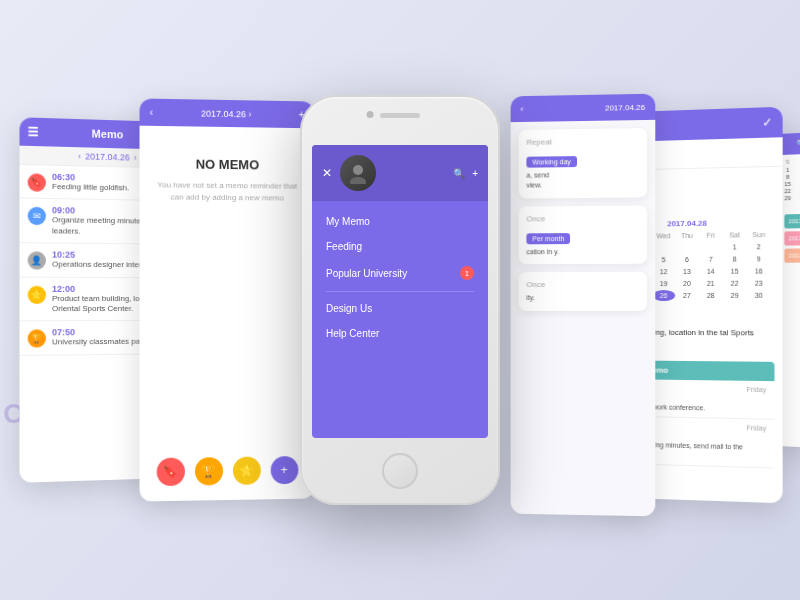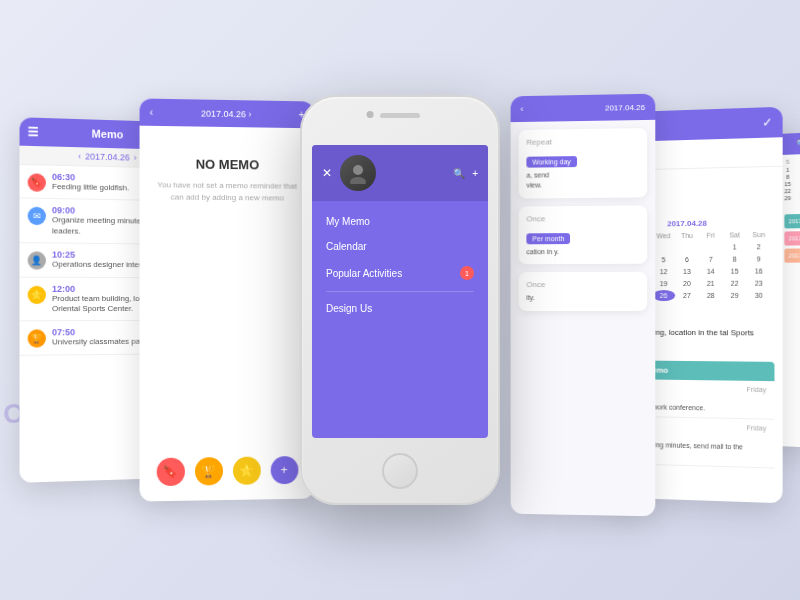--- a/index.html
+++ b/index.html
@@ -518,29 +518,32 @@
           <span style="color:white;font-size:10px;">🔍</span>
           <span style="color:white;font-size:10px;">+</span>
         </div>
       </div>
 
       <div class="drawer-body">
         <div class="drawer-item">
           <span>My Memo</span>
         </div>
         <div class="drawer-item">
-          <span>Calendar</span>
+          <span>Feeding</span>
         </div>
         <div class="drawer-item" style="display:flex;align-items:center;justify-content:space-between;">
-          <span>Popular Activities</span>
+          <span>Popular University</span>
           <div class="badge-dot">1</div>
         </div>
         <div class="drawer-divider"></div>
         <div class="drawer-item">
           <span>Design Us</span>
+        </div>
+        <div class="drawer-item">
+          <span>Help Center</span>
         </div>
       </div>
     </div>
     <div class="phone-home"></div>
   </div>
 </div>
 
 <div class="bg-panel panel-mid-right" style="position:absolute;">
   <div style="background:#7c6be8; padding:8px 10px; color:white; font-size:9px; display:flex; justify-content:space-between; align-items:center;">
     <span>‹</span>

